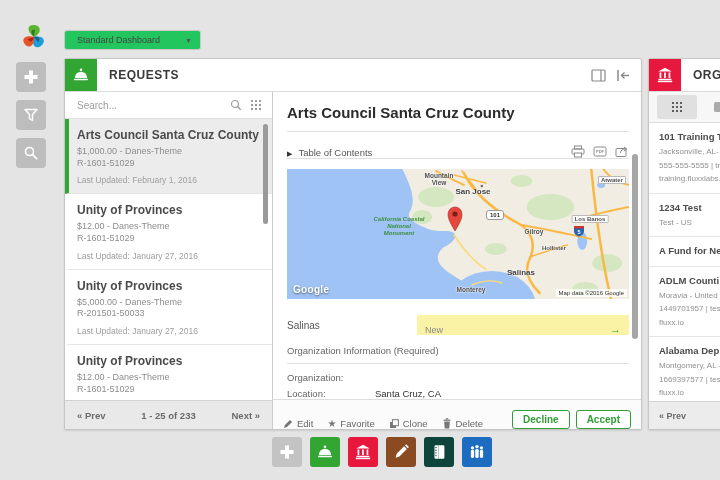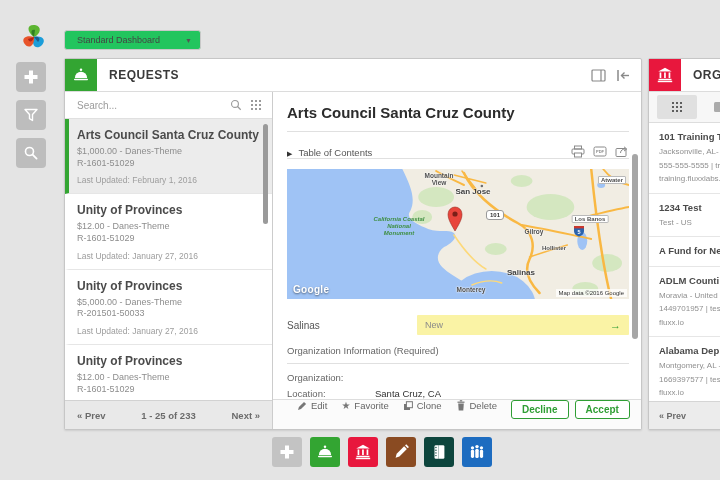--- a/index.html
+++ b/index.html
@@ -60,30 +60,30 @@
   .mlabel.green{color:#3e8e41;font-style:italic;font-weight:600;font-size:6px;width:52px;white-space:normal;
     text-align:center;line-height:1.2;text-shadow:none;}
   .route-badge{position:absolute;transform:translate(-50%,-50%);background:#fff;border:1px solid #999;
     border-radius:3px;font-size:6px;color:#333;padding:0 3px;line-height:8px;font-weight:bold;}
   .i5-shield{position:absolute;transform:translate(-50%,-50%);width:11px;height:12px;}
   .map-logo{position:absolute;left:6px;bottom:4px;font-size:10px;font-weight:bold;color:#fff;
     letter-spacing:.3px;text-shadow:0 1px 2px rgba(0,0,0,.5);}
   .map-attrib{position:absolute;right:2px;bottom:2px;font-size:6px;color:#333;
     background:rgba(255,255,255,.75);padding:1px 3px;}
   .status-row{margin:12px 12px 0 14px;display:flex;align-items:center;font-size:10px;color:#555;}
-  .status-box{margin-left:auto;width:212px;height:20px;background:#faf3a5;display:flex;align-items:center;
+  .status-box{margin-left:auto;width:212px;height:20px;background:#faf3a5;display:flex;align-items:flex-end;
     padding:0 8px;box-sizing:border-box;font-size:9px;color:#8a8a8a;border-radius:1px;}
   .status-box .arrow{margin-left:auto;color:#2f9e34;font-weight:bold;font-size:11px;}
   .org-section{margin:10px 12px 0 14px;font-size:9.5px;color:#666;padding-bottom:7px;border-bottom:1px solid #e0e0e0;}
   .field-row{margin:8px 12px 0 14px;display:flex;font-size:9.5px;}
   .field-row + .field-row{margin-top:5px;}
   .field-label{width:88px;color:#666;flex:0 0 88px;}
   .field-value{color:#333;}
   .detail-footer{position:absolute;bottom:0;left:0;right:0;height:30px;background:#fbfbfb;
-    border-top:1px solid #ddd;display:flex;align-items:flex-start;padding:0 24px;gap:14px;
+    border-top:1px solid #ddd;display:flex;align-items:flex-end;padding:0 10px;gap:14px;
     font-size:9.5px;color:#666;box-sizing:border-box;}
   .action{display:flex;align-items:center;gap:4px;}
   .btn-group{margin-left:auto;display:flex;gap:6px;}
   .green-btn{border:1px solid #2f9e34;color:#2f9e34;background:#fff;border-radius:3px;
     font-size:10px;font-weight:bold;padding:3px 10px;font-family:"Liberation Sans",sans-serif;}
   .detail-scrollthumb{position:absolute;right:3px;top:62px;width:6px;height:185px;background:#a6a6a6;border-radius:3px;}
   
   .org-toolbar{height:30px;border-bottom:1px solid #ddd;display:flex;align-items:center;
     padding-left:8px;gap:8px;background:#f7f7f7;}
   .org-tb-btn{width:40px;height:24px;display:flex;align-items:center;justify-content:center;border-radius:2px;}

